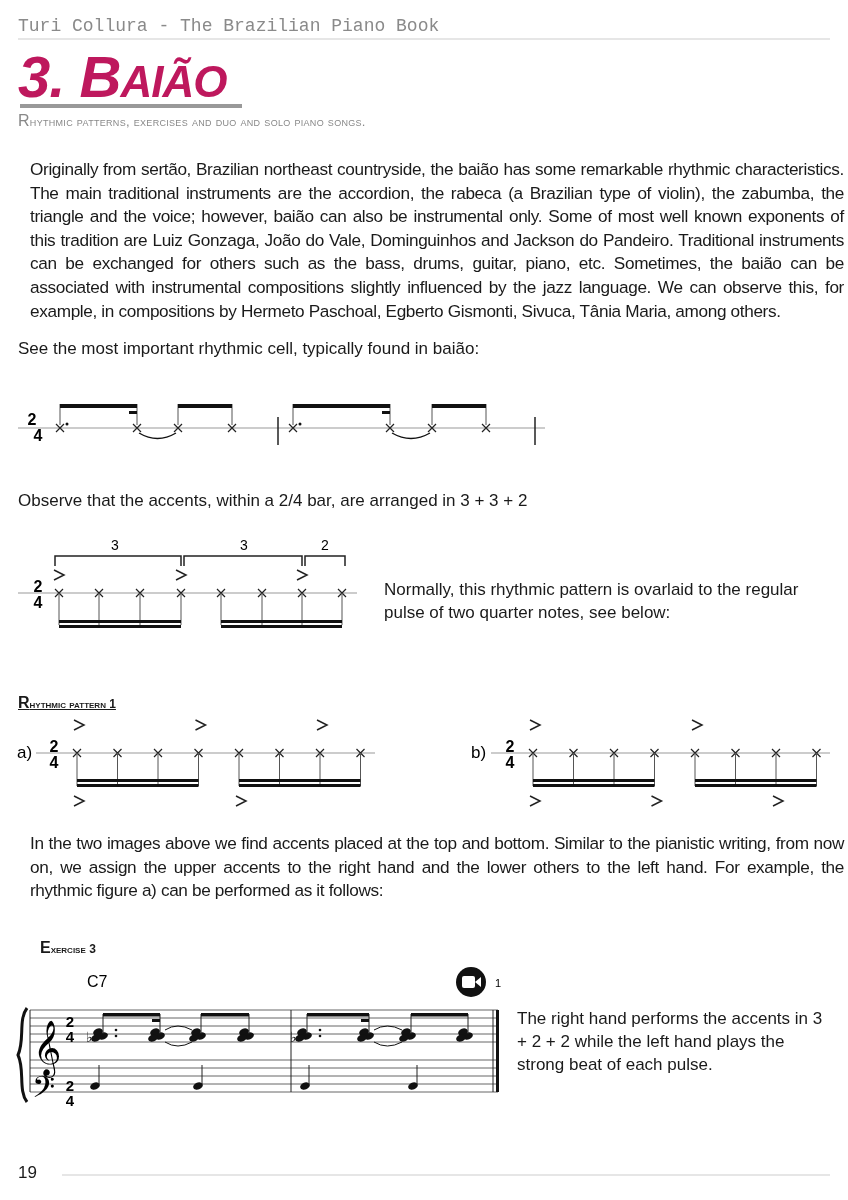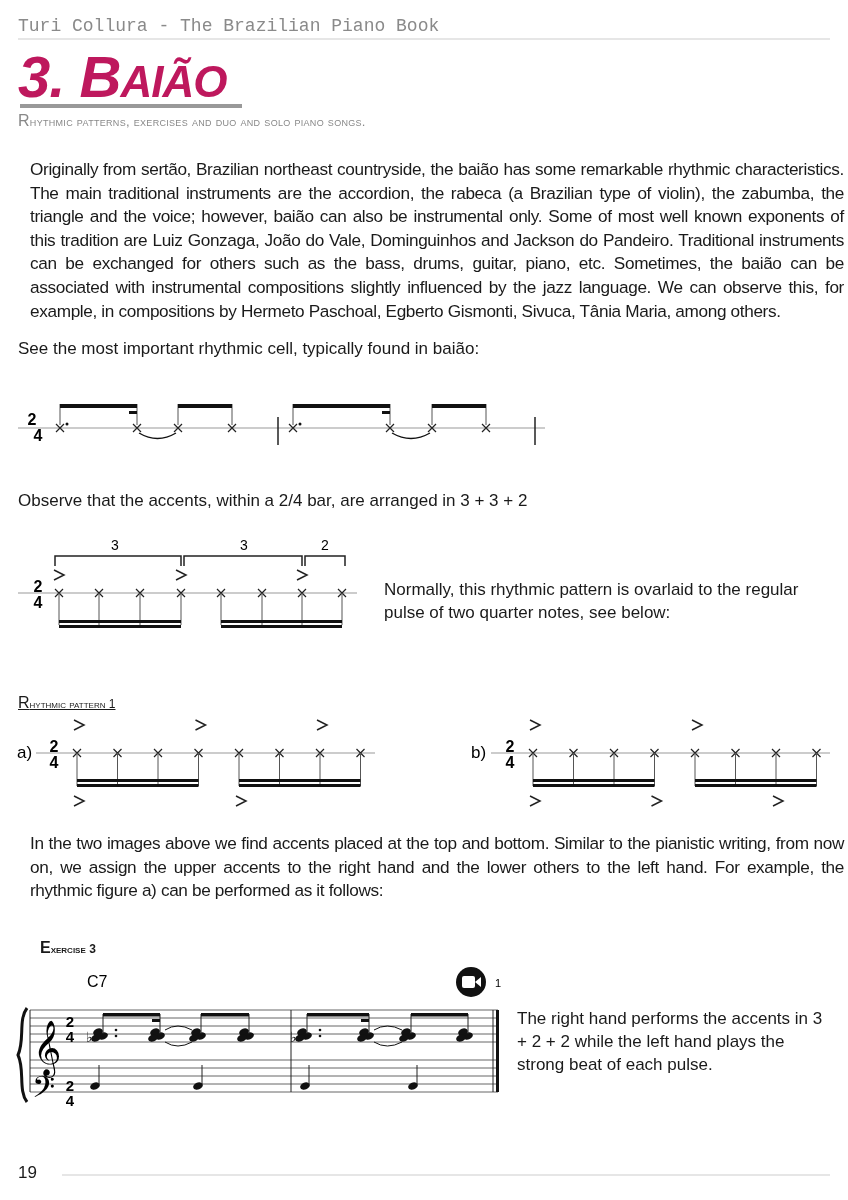--- a/index.html
+++ b/index.html
@@ -11,21 +11,21 @@
   .chapter-title { left:18px; top:48px; font-size:58px; font-weight:bold; font-style:italic;
                    color:#be185d; line-height:58px; letter-spacing:-1px; }
   .chapter-title .sc { font-size:44px; }
   .title-underline { left:20px; top:104px; width:222px; height:4px; background:#999; }
   .subtitle { left:18px; top:112px; font-size:13px; color:#888; font-variant:small-caps; letter-spacing:0.3px; }
   .subtitle .big { font-size:16px; }
   .para { left:18px; width:814px; font-size:17.2px; line-height:23.6px; text-align:justify;
           text-align-last:left; letter-spacing:-0.35px;margin-left:12px; }
   .p-intro { top:158px; }
   .plain { font-size:17px; letter-spacing:0; }
-  .section-head { font-weight:normal; font-size:12px; text-decoration:underline; font-variant:small-caps; }
+  .section-head { font-weight:bold; font-size:12px; text-decoration:underline; font-variant:small-caps; }
   .section-head .big { font-size:16px; }
   .ex-head { font-weight:bold; font-size:12px; font-variant:small-caps; }
   .ex-head .big { font-size:16px; }
   svg text { font-family:"Liberation Sans", sans-serif; }
   .foot-num { left:18px; top:1163px; font-size:17px; }
   .foot-rule { left:62px; top:1174px; width:768px; height:2px; background:#e6e6e6; }
 </style>
 </head>
 <body>
 

